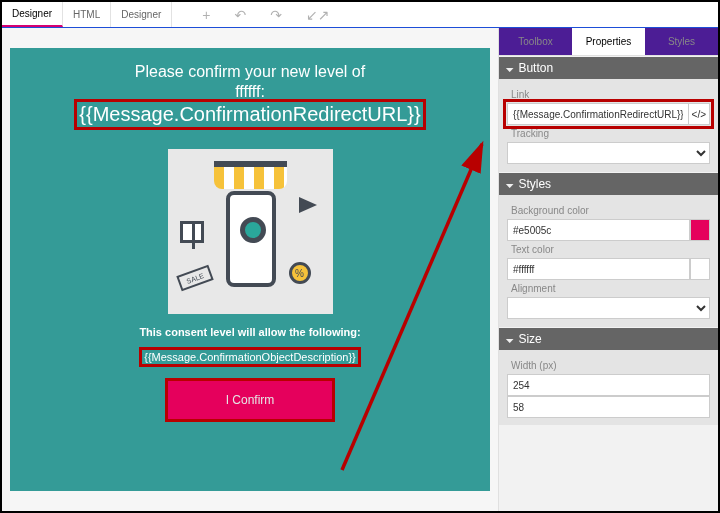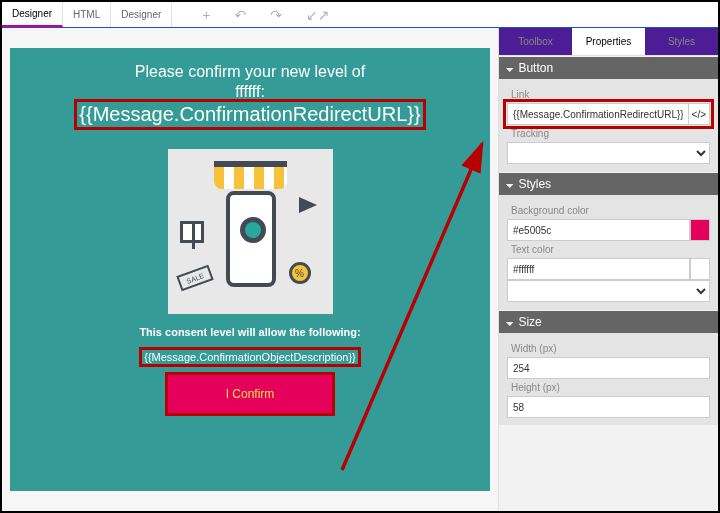--- a/index.html
+++ b/index.html
@@ -25,21 +25,21 @@
   .awning{position:absolute;top:12px;left:46px;right:46px;height:28px;background:repeating-linear-gradient(90deg,#f6c23a 0 10px,#fff 10px 20px);border-top:6px solid #434a54;border-radius:0 0 8px 8px}
   .phone{position:absolute;top:42px;left:58px;width:50px;height:96px;background:#fff;border:4px solid #434a54;border-radius:8px}
   .bull{position:absolute;top:22px;left:10px;width:26px;height:26px;border-radius:50%;background:#2aa79b;border:5px solid #434a54}
   .gift{position:absolute;left:12px;top:72px;width:24px;height:22px;border:3px solid #434a54;background:#fff}
   .gift::before{content:"";position:absolute;left:9px;top:-3px;width:3px;height:28px;background:#434a54}
   .horn{position:absolute;right:16px;top:48px;width:0;height:0;border-left:18px solid #434a54;border-top:8px solid transparent;border-bottom:8px solid transparent}
   .disc{position:absolute;right:22px;bottom:30px;width:22px;height:22px;border-radius:50%;background:#f6c23a;border:3px solid #434a54;font-size:10px;color:#434a54;display:flex;align-items:center;justify-content:center}
   .tag{position:absolute;left:10px;bottom:28px;width:34px;height:16px;background:#e8e8e8;border:2px solid #434a54;transform:rotate(-20deg);font-size:7px;color:#434a54;display:flex;align-items:center;justify-content:center}
   .cv-sub{font-size:11px;margin-top:6px;font-weight:bold}
   .cv-desc{font-size:11px;margin-top:12px}
-  .btn-conf{display:inline-block;background:#e5005c;color:#fde047;font-size:12px;padding:12px 58px;margin-top:10px;cursor:pointer}
+  .btn-conf{display:inline-block;background:#e5005c;color:#e5e5e5;font-size:12px;padding:12px 58px;margin-top:16px;cursor:pointer}
 
   
   .panel{width:220px;background:#f2f2f2;border-left:1px solid #e0e0e0;display:flex;flex-direction:column;font-size:10px;color:#555}
   .ptabs{display:flex;height:28px;border-bottom:1px solid #e0e0e0;background:#4c1d95}
   .ptab{flex:1;display:flex;align-items:center;justify-content:center;cursor:pointer;font-size:10px;color:#888}
   .ptab.act{color:#000;background:#fff}
   .pcontent{flex:1;overflow-y:auto;padding:0 0 8px}
   .sechead{background:#656565;color:#fff;font-size:12px;padding:4px 8px;display:flex;align-items:center;margin-top:1px}
   .sechead::before{content:"◢";transform:rotate(45deg);font-size:7px;margin-right:6px;opacity:.9}
   .secbody{background:#e4e4e4;padding:7px 8px}
@@ -132,28 +132,28 @@
           <div class="lbl">Background color</div>
           <div class="row">
             <input class="inp" value="#e5005c" style="">
             <div class="swatch" style="background:#e5005c"></div>
           </div>
           <div class="lbl">Text color</div>
           <div class="row">
             <input class="inp" value="#ffffff" style="">
             <div class="swatch" style="background:#ffffff"></div>
           </div>
+          <div class="lbl">Alignment</div>
           <select class="sel"><option>Center</option></select>
         </div>
 
         <div class="sechead">Size</div>
         <div class="secbody">
           <div class="lbl">Width (px)</div>
           <input class="inp" value="254" style="">
-          <div class="lbl">Height (px)</div>
           <input class="inp" value="58" style="">
         </div>
 
       </div>
     </div>
 
   </div>
 </div>
 
 </body></html>

